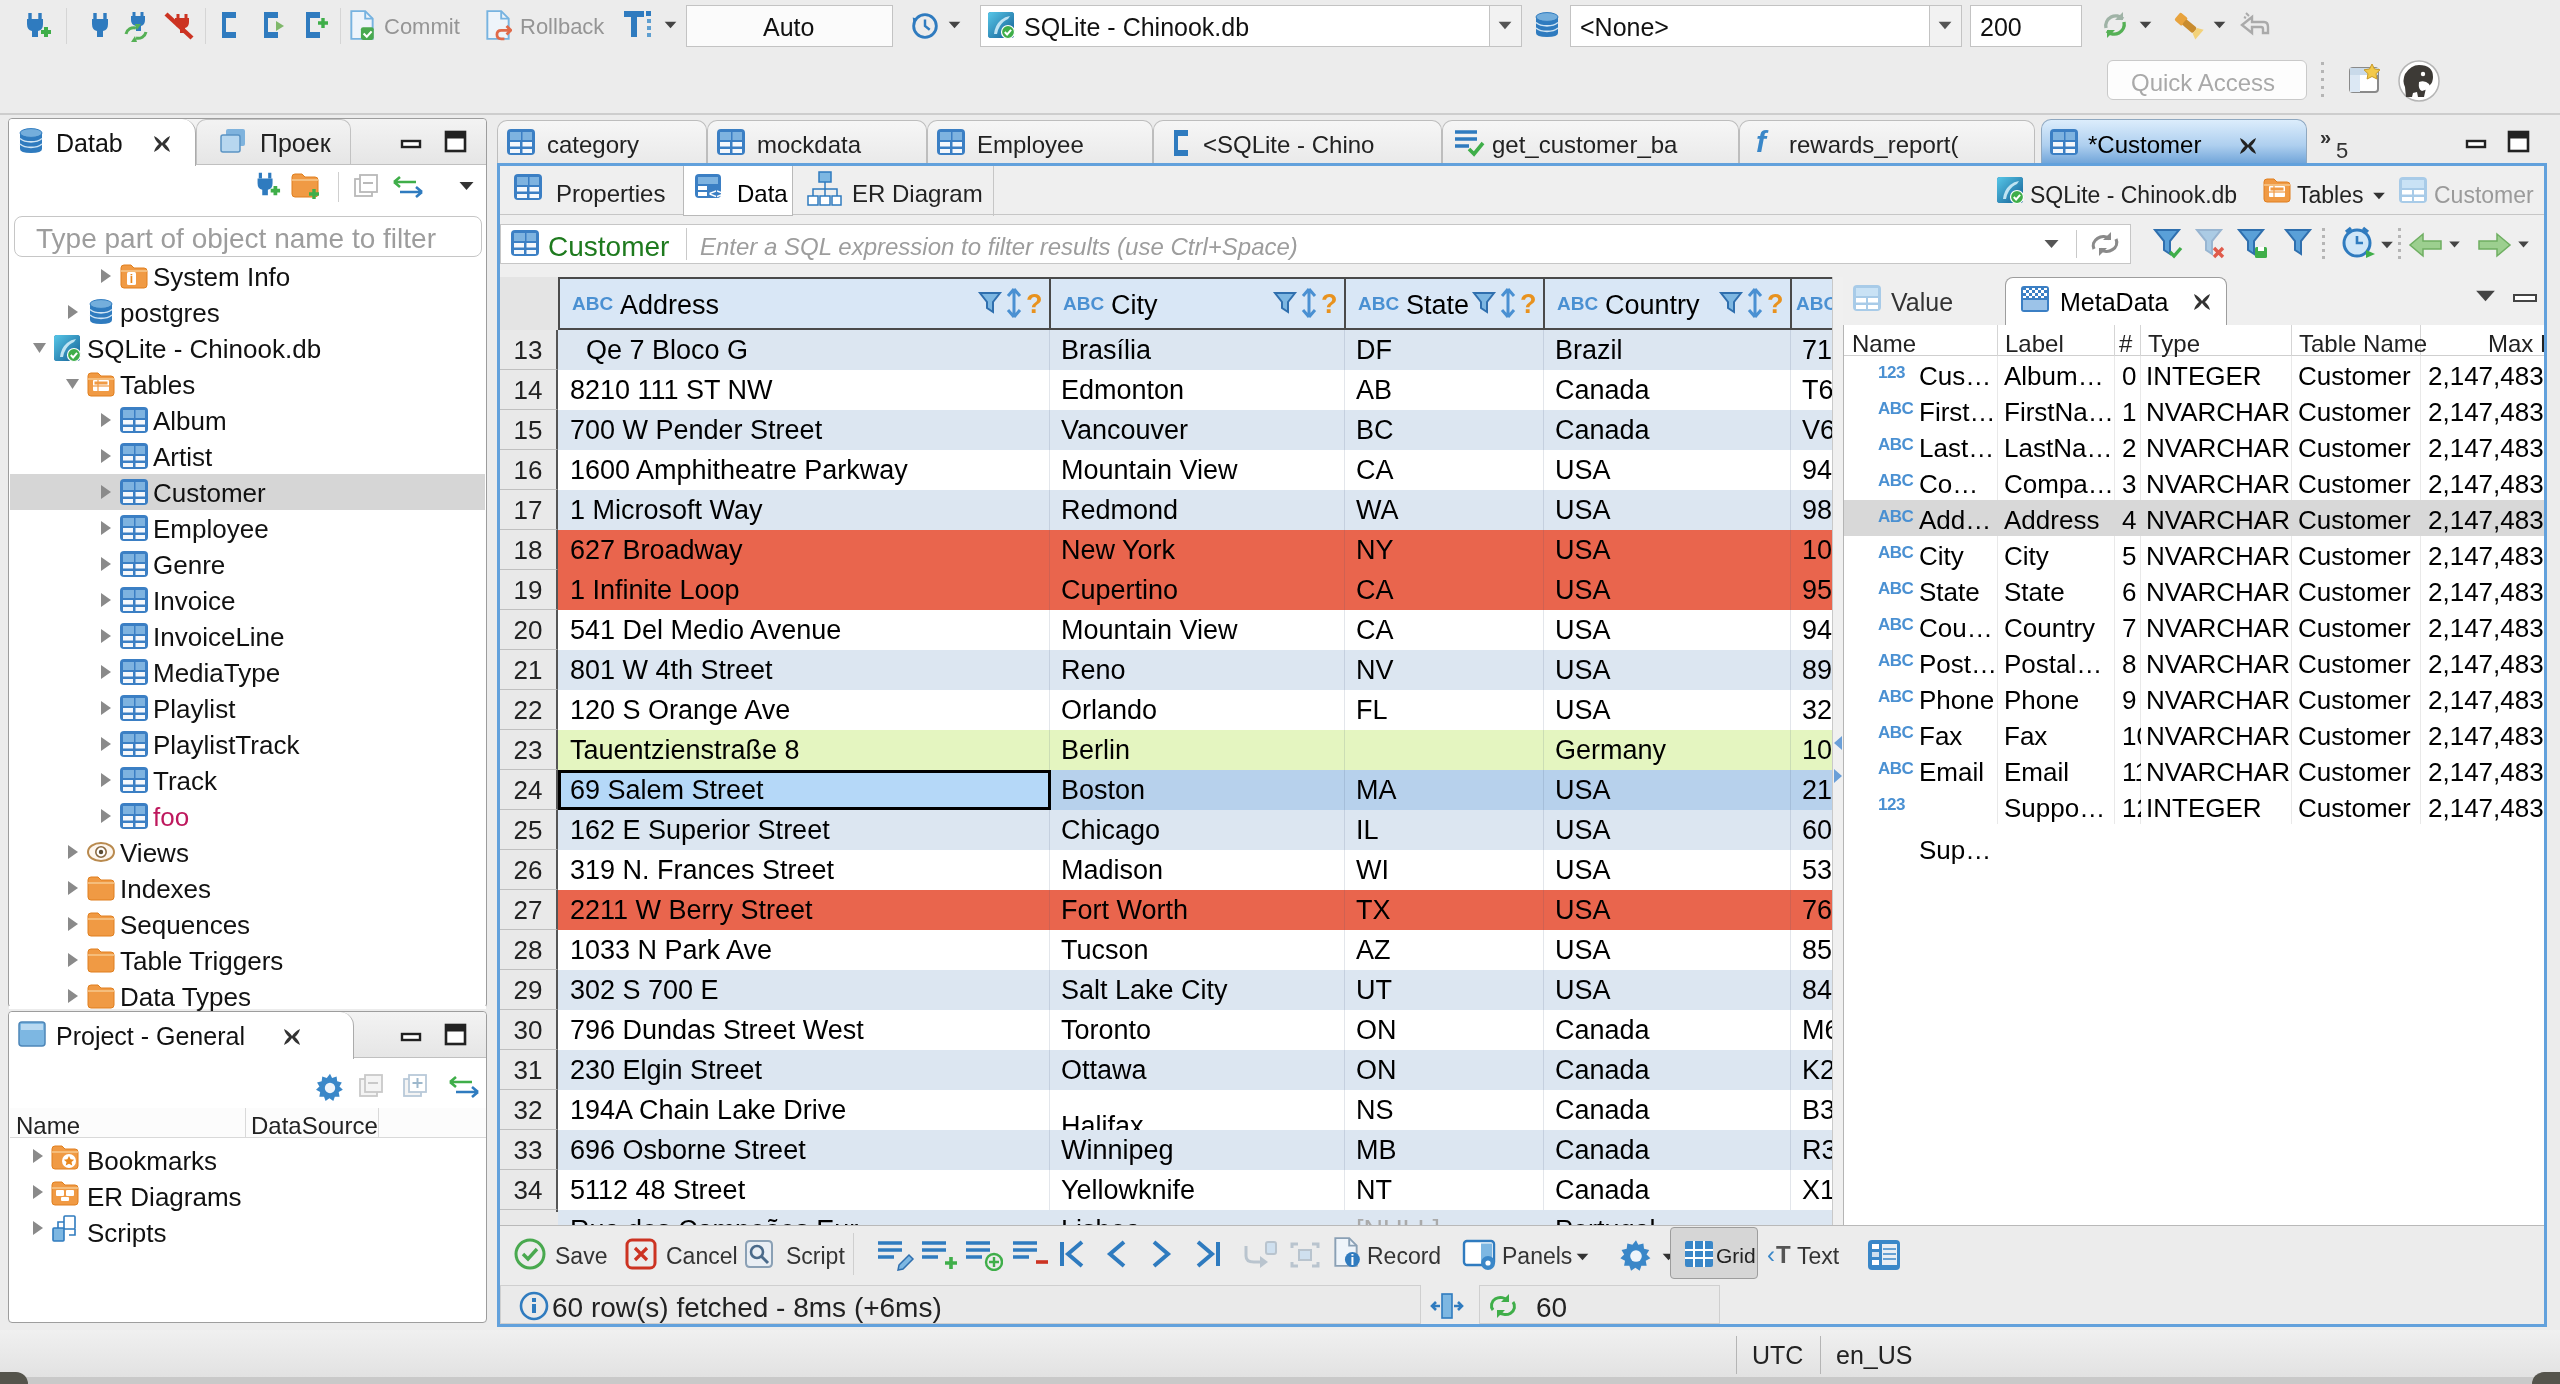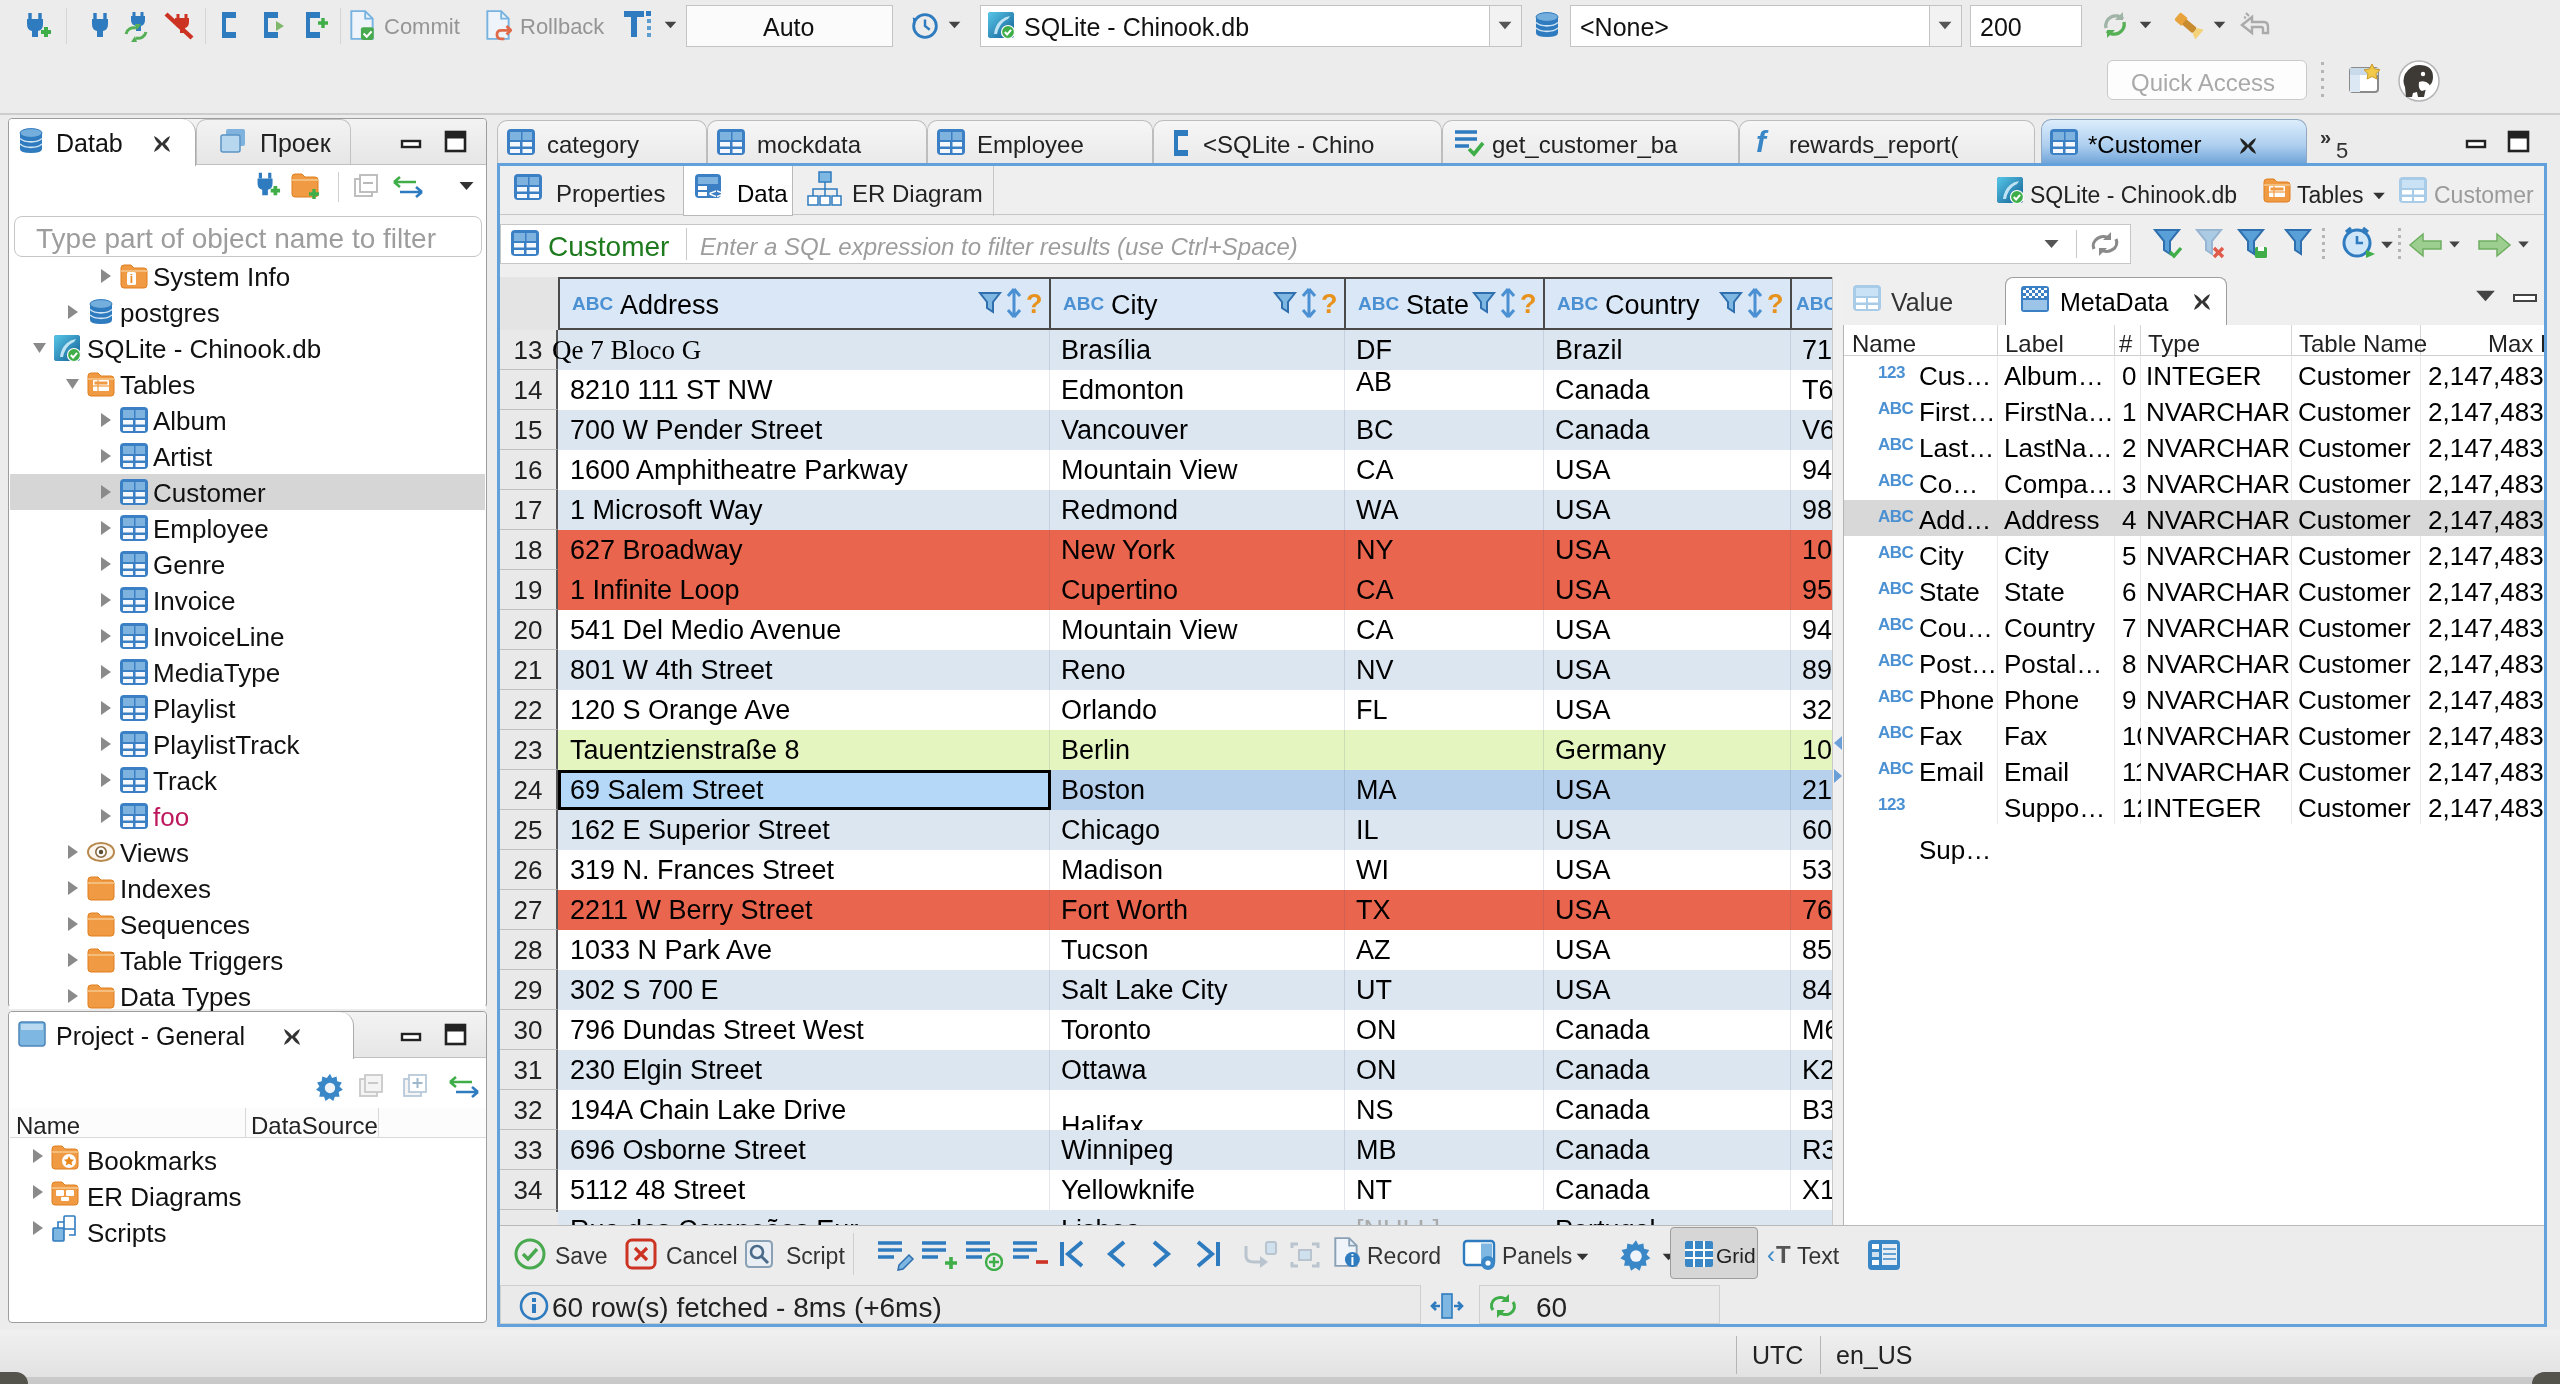--- a/index.html
+++ b/index.html
@@ -815,34 +815,34 @@
     <path d="M10 2 v28 M10 2 l-6 7 M10 2 l6 7 M10 30 l-6-7 M10 30 l6-7" fill="none" stroke="#4a90d2" stroke-width="3"></path>
   </svg>
 <div class="txt" style="left:1767px;top:289px;font-size:27px;color:#e8921e;font-weight:bold;">?</div>
 <div class="txt" style="left:1796px;top:293px;font-size:19px;color:#4a90d2;font-weight:bold;letter-spacing:0px;">ABC</div>
 <div class="ab" style="left:558px;top:330px;width:1274px;height:40px;background:#dce6f1;"></div>
 <div class="gnum" style="top:330px;">13</div>
 <div class="csep" style="left:1049px;top:330px;"></div>
 <div class="csep" style="left:1344px;top:330px;"></div>
 <div class="csep" style="left:1543px;top:330px;"></div>
 <div class="csep" style="left:1790px;top:330px;"></div>
-<div class="gcell" style="left:552px;top:330px;width:467px;font-family:Liberation Serif, serif;">Qe 7 Bloco G</div>
+<div class="gcell" style="left:586px;top:330px;width:467px;">Qe 7 Bloco G</div>
 <div class="gcell" style="left:1061px;top:330px;width:270px;">Brasília</div>
 <div class="gcell" style="left:1356px;top:330px;width:175px;">DF</div>
 <div class="gcell" style="left:1555px;top:330px;width:222px;">Brazil</div>
 <div class="gcell" style="left:1802px;top:330px;width:30px;">71</div>
 <div class="ab" style="left:558px;top:370px;width:1274px;height:40px;background:#ffffff;"></div>
 <div class="gnum" style="top:370px;">14</div>
 <div class="csep" style="left:1049px;top:370px;"></div>
 <div class="csep" style="left:1344px;top:370px;"></div>
 <div class="csep" style="left:1543px;top:370px;"></div>
 <div class="csep" style="left:1790px;top:370px;"></div>
 <div class="gcell" style="left:570px;top:370px;width:467px;">8210 111 ST NW</div>
 <div class="gcell" style="left:1061px;top:370px;width:270px;">Edmonton</div>
-<div class="gcell" style="left:1356px;top:362px;width:175px;">AB</div>
+<div class="gcell" style="left:1356px;top:370px;width:175px;">AB</div>
 <div class="gcell" style="left:1555px;top:370px;width:222px;">Canada</div>
 <div class="gcell" style="left:1802px;top:370px;width:30px;">T6</div>
 <div class="ab" style="left:558px;top:410px;width:1274px;height:40px;background:#dce6f1;"></div>
 <div class="gnum" style="top:410px;">15</div>
 <div class="csep" style="left:1049px;top:410px;"></div>
 <div class="csep" style="left:1344px;top:410px;"></div>
 <div class="csep" style="left:1543px;top:410px;"></div>
 <div class="csep" style="left:1790px;top:410px;"></div>
 <div class="gcell" style="left:570px;top:410px;width:467px;">700 W Pender Street</div>
 <div class="gcell" style="left:1061px;top:410px;width:270px;">Vancouver</div>

